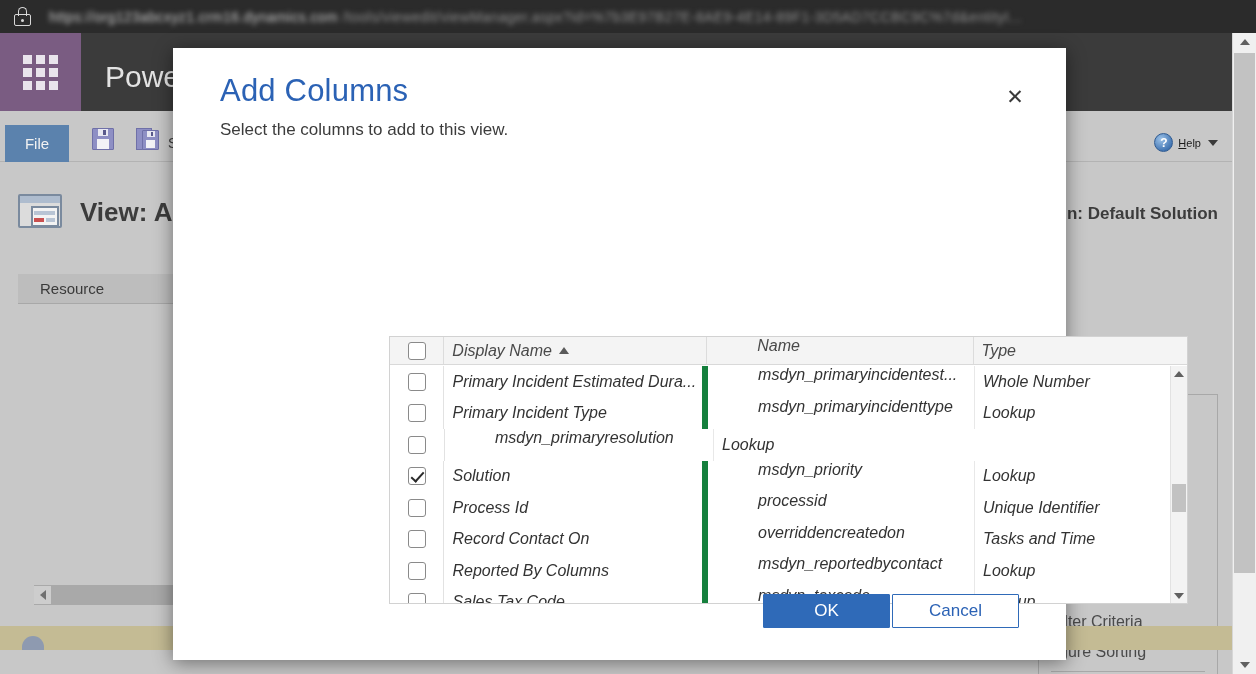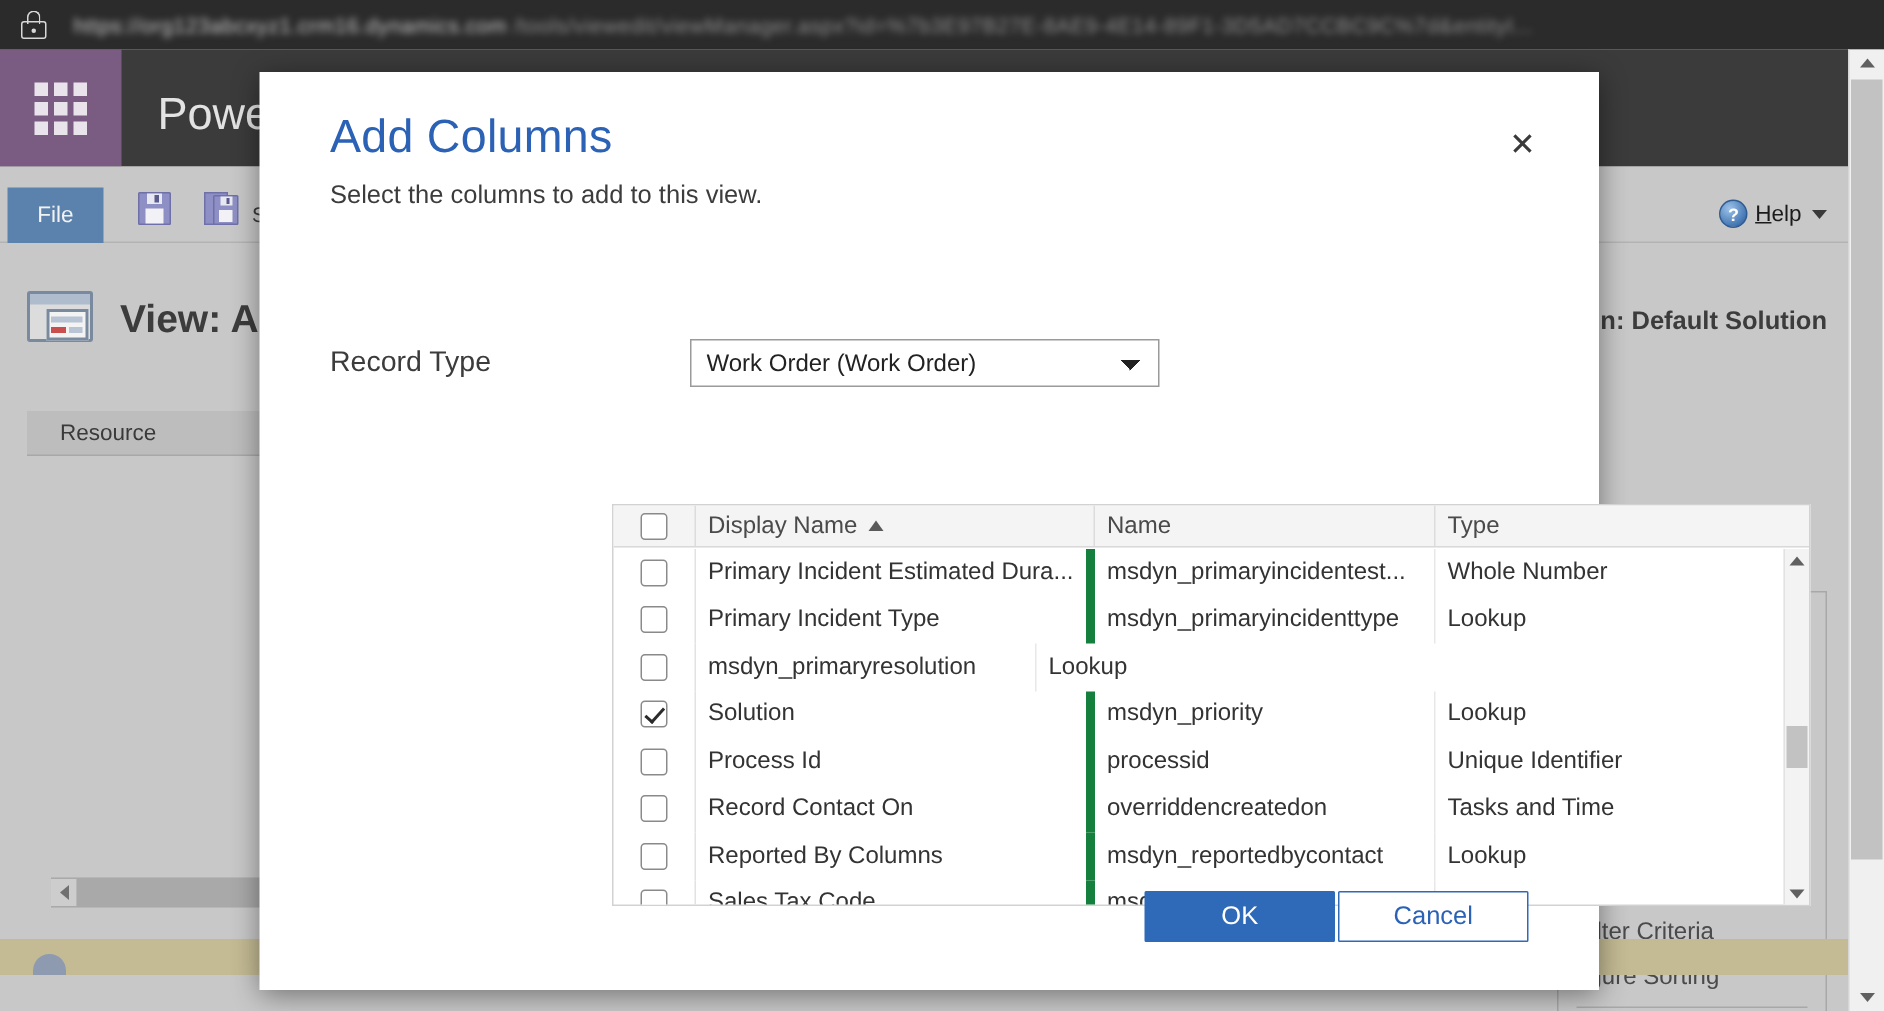--- a/index.html
+++ b/index.html
@@ -67,21 +67,21 @@
   .save-ico.two .shut { left: 11px; top: 3px; width: 8px; height: 6px; }
   .save-ico.two .sq { left: 15px; top: 4px; width: 2px; height: 4px; }
   .ribbon-text { position: absolute; top: 24px; font-size: 14px; color: #3a3a3a; white-space: nowrap; }
   .help-box {
     position: absolute; right: 14px; top: 22px; display: flex; align-items: center; gap: 5px;
   }
   .help-ico { width: 19px; height: 19px; border-radius: 50%;
     background: radial-gradient(circle at 35% 30%, #9cc2e8, #3f72b0 75%);
     border: 1px solid #2f5b92; color: #fff; font-size: 12px; font-weight: bold;
     display: flex; align-items: center; justify-content: center; line-height: 1; }
-  .help-label { font-size: 15px; color: #1b1b1b; }
+  .help-label { font-size: 11px; color: #1b1b1b; }
   .help-label u { text-decoration: underline; }
   .help-caret { width: 0; height: 0; border-left: 5px solid transparent; border-right: 5px solid transparent;
     border-top: 6px solid #3a3a3a; margin-left: 2px; }
 
   
   .page-body { position: absolute; left: 0; top: 162px; width: 1232px; height: 488px; background: #c8c8c8; }
   .view-title-row { position: absolute; left: 18px; top: 30px; display: flex; align-items: center; gap: 16px; }
   .view-icon { position: relative; width: 46px; height: 40px; }
   .view-icon .win { position: absolute; left: 0; top: 2px; width: 44px; height: 34px;
      background: #dcdcdc; border: 2px solid #7a8a9e; border-radius: 2px; }
@@ -166,33 +166,33 @@
     font-size: 16px; color: #222; padding: 0 28px 0 10px;
     font-family: "Liberation Sans", sans-serif;
     -webkit-appearance: none; appearance: none;
     background-image: linear-gradient(45deg, transparent 50%, #222 50%),
                       linear-gradient(135deg, #222 50%, transparent 50%);
     background-position: calc(100% - 18px) 13px, calc(100% - 12px) 13px;
     background-size: 7px 7px, 7px 7px; background-repeat: no-repeat;
   }
 
   
-  .col-table { position: absolute; left: 235px; top: 288px; width: 799px; height: 268px;
-     border: 1px solid #d2d2d2; background: #fff; overflow: hidden; }
+  .col-table { position: absolute; left: 216px; top: 288px; width: 799px; height: 268px;
+     border: 1px solid #d2d2d2; background: #fff; overflow: hidden; font-style: italic; }
   .ct-head { display: flex; height: 28px; background: #f4f4f4; border-bottom: 1px solid #d9d9d9; align-items: center; }
   .ct-body { position: absolute; left: 0; top: 29px; width: 799px; height: 238px; overflow: hidden; }
   .ct-row { display: flex; height: 31.5px; align-items: center; }
   .c-check { width: 55px; display: flex; align-items: center; justify-content: center;
      border-right: 1px solid #e2e2e2; height: 100%; }
   .ct-head .c-check { border-right: 1px solid #dcdcdc; }
   .c-disp { width: 266px; padding-left: 8px; overflow: hidden; white-space: nowrap;
      border-right: 6px solid #15803d; height: 100%; display: flex; align-items: center; }
   .ct-head .c-disp { border-right: 1px solid #dcdcdc; }
   .c-name { width: 227px; padding-left: 8px; overflow: hidden; white-space: nowrap;
-     border-right: 1px solid #e8e8e8; height: 100%; display: flex; align-items: center; }
+     border-right: 1px solid #e8e8e8; height: 100%; display: flex; align-items: flex-start; margin-left: 42px; }
   .ct-head .c-name { border-right: 1px solid #dcdcdc; }
   .c-type { width: 216px; padding-left: 8px; overflow: hidden; white-space: nowrap;
      height: 100%; display: flex; align-items: center; }
   .ct-head span, .ct-head .hdr { font-size: 16px; color: #4a4a4a; }
   .ct-row span { font-size: 16px; color: #333; }
   .sort-caret { display: inline-block; margin-left: 7px; width: 0; height: 0;
      border-left: 5px solid transparent; border-right: 5px solid transparent; border-bottom: 7px solid #5a5a5a; }
   .cbox { width: 18px; height: 18px; border: 1.5px solid #8a8a8a; border-radius: 3px; background: #fff;
      position: relative; cursor: pointer; }
   .cbox.checked::after { content: ""; position: absolute; left: 5px; top: 1px; width: 5px; height: 11px;
@@ -329,26 +329,20 @@
     <div class="down">
         <div class="tri-down"></div>
       </div>
   </div>
 
   <div class="dialog">
     <div class="dlg-title">Add Columns</div>
     <div class="dlg-subtitle">Select the columns to add to this view.</div>
     <div class="dlg-close">✕</div>
 
-    <div class="record-type-row">
-      <div class="record-type-label">Record Type</div>
-      <select class="record-type-select">
-        <option>Work Order (Work Order)</option>
-      </select>
-    </div>
 
     <div class="col-table">
       <div class="ct-head">
         <div class="c-check">
           <div class="cbox"></div>
         </div>
         <div class="c-disp">
           <span class="hdr">Display Name</span>
           <span class="sort-caret"></span>
         </div>

